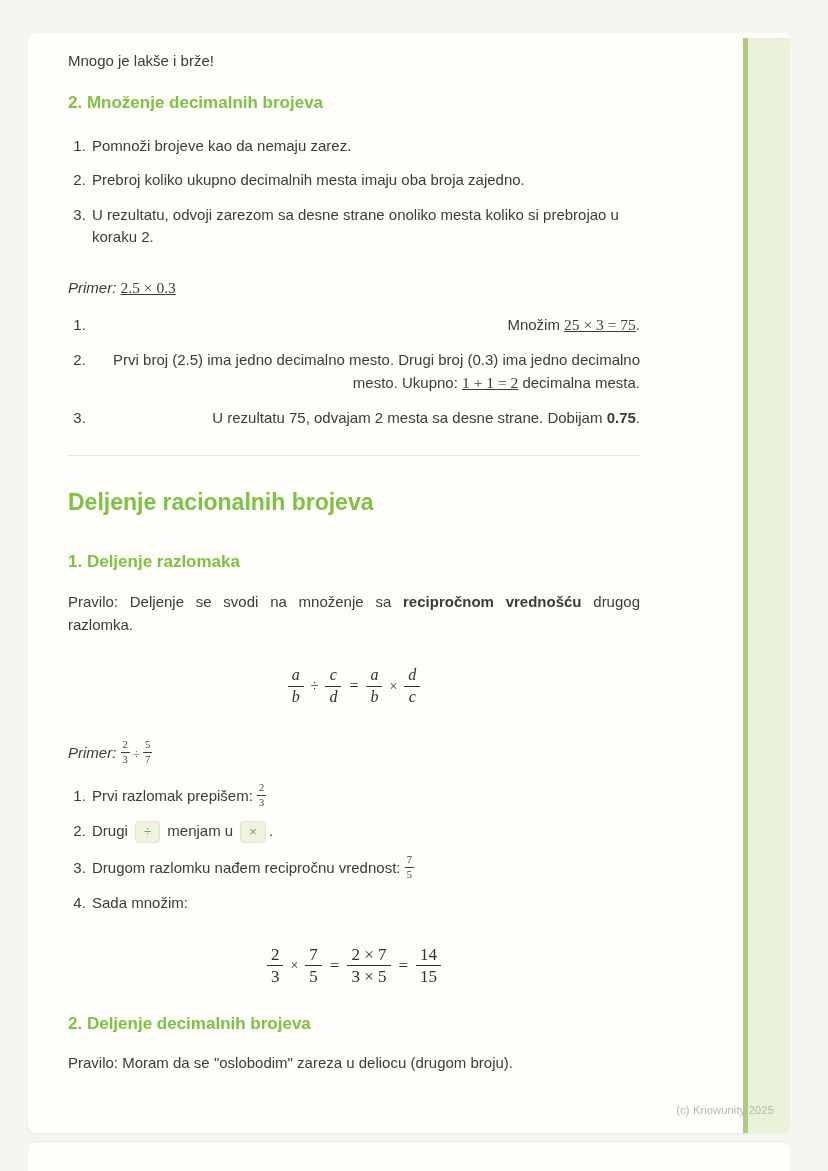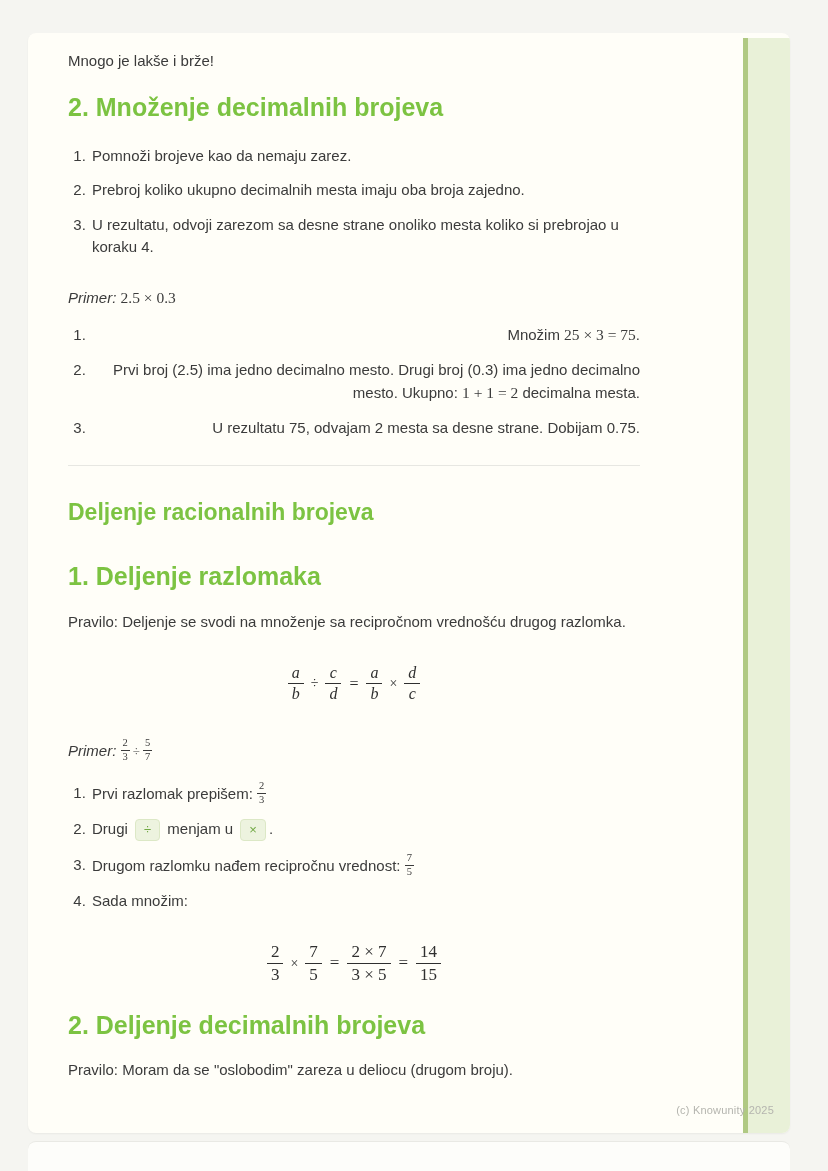--- a/index.html
+++ b/index.html
@@ -52,39 +52,40 @@
   .intro { margin: 0; }
   h1 {
     color: #7cc342;
     font-size: 23px;
     line-height: 1.25;
     font-weight: 700;
     margin: 32px 0 0;
   }
   h2 {
     color: #7cc342;
-    font-size: 25px;
+    font-size: 17px;
     line-height: 1.25;
     font-weight: 700;
   }
   h2.mul-heading { margin: 19px 0 0; }
   h2.frac-heading { margin: 34px 0 0; }
   h2.dec-heading { margin: 26px 0 0; }
   ol { padding-left: 22px; list-style: decimal outside; }
   ol.steps-1 { margin: 22px 0 0; }
   ol.steps-2 { margin: 14px 0 0; text-align: right; }
   ol.steps-3 { margin: 18px 0 0; }
   ol li { margin-bottom: 12px; padding-left: 2px; }
   ol li:last-child { margin-bottom: 0; }
   .primer-line { margin: 27px 0 0; }
   .primer-line-2 { margin: 34px 0 0; }
   .primer-label { font-style: italic; }
   .math {
     font-family: "Liberation Serif", serif;
     font-size: 15.5px;
+    text-decoration: underline;
   }
   .divider {
     border: none;
     border-top: 1px solid #e7e7e2;
     margin: 26px 0 0;
     width: 100%;
   }
   .rule-para { margin: 19px 0 0; text-align: justify; }
   .rule-para-2 { margin: 18px 0 0; }
   
@@ -125,21 +126,21 @@
     background: #edf3df;
     border: 1px solid #dce8c6;
     border-radius: 4px;
     padding: 0 8px;
     margin: 0 3px;
     color: #71a844;
     font-size: 13px;
     line-height: 20px;
     vertical-align: 0px;
   }
-  b { font-weight: 400; }
+  b { font-weight: 700; }
   .copyright {
     position: absolute;
     right: 16px; bottom: 17px;
     z-index: 2;
     font-size: 11px;
     letter-spacing: 0.2px;
     color: #b5b5af;
   }
 </style>
 </head>
@@ -151,21 +152,21 @@
 
   <div class="content">
 
     <p class="intro">Mnogo je lakše i brže!</p>
 
     <h2 class="mul-heading">2. Množenje decimalnih brojeva</h2>
 
     <ol class="steps-1">
       <li>Pomnoži brojeve kao da nemaju zarez.</li>
       <li>Prebroj koliko ukupno decimalnih mesta imaju oba broja zajedno.</li>
-      <li>U rezultatu, odvoji zarezom sa desne strane onoliko mesta koliko si prebrojao u koraku 4.</li>
+      <li>U rezultatu, odvoji zarezom sa desne strane onoliko mesta koliko si prebrojao u koraku 2.</li>
     </ol>
 
     <p class="primer-line"><span class="primer-label">Primer:</span> <span class="math">2.5 × 0.3</span></p>
 
     <ol class="steps-2">
       <li><span>Množim </span><span class="math">25 × 3 = 75</span><span>.</span></li>
       <li><span>Prvi broj (2.5) ima jedno decimalno mesto. Drugi broj (0.3) ima jedno decimalno mesto. Ukupno: </span><span class="math">1 + 1 = 2</span><span> decimalna mesta.</span></li>
       <li><span>U rezultatu 75, odvajam 2 mesta sa desne strane. Dobijam </span><b>0.75</b><span>.</span></li>
     </ol>
 

